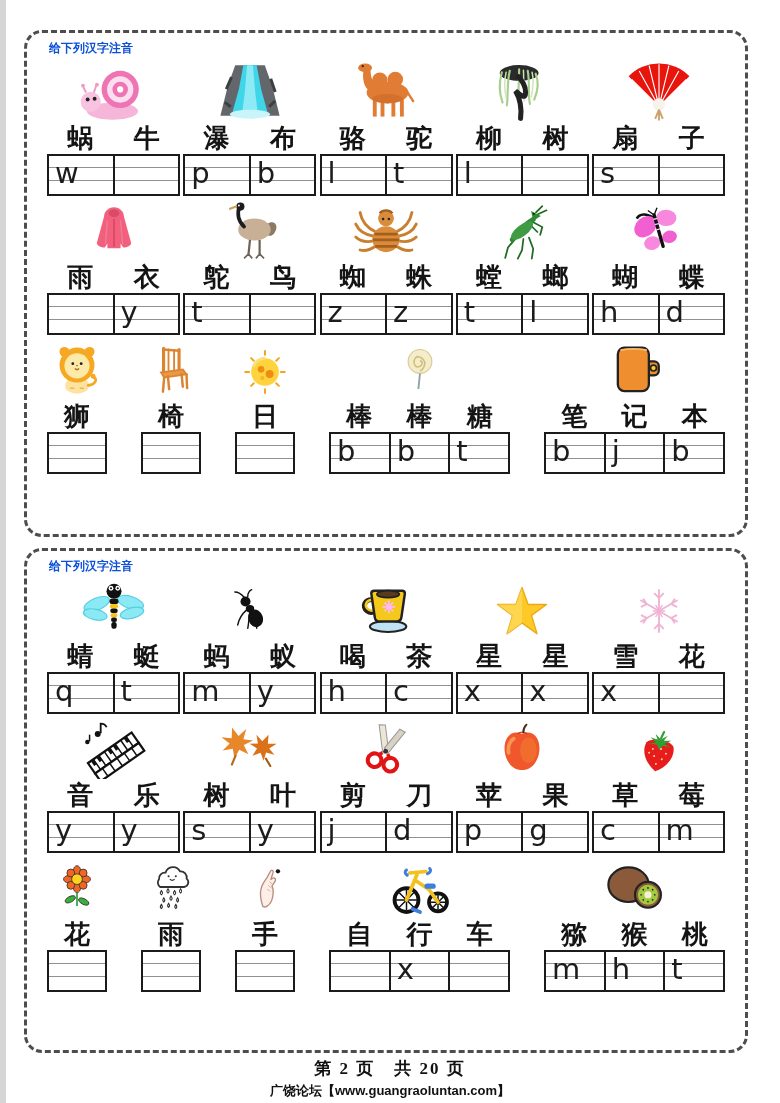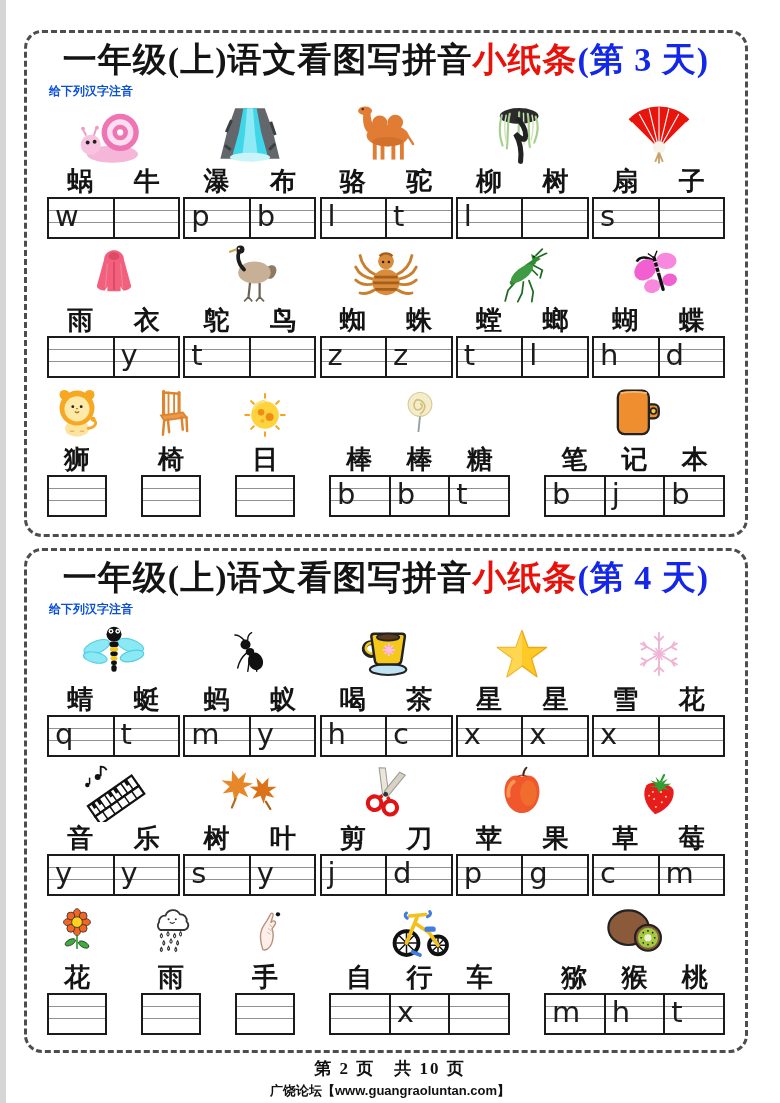--- a/index.html
+++ b/index.html
@@ -34,23 +34,20 @@
   .footer .pg{font-size:17px;letter-spacing:2px;font-weight:bold;font-family:"Liberation Serif",serif;}
   .footer .site{font-size:13px;font-weight:bold;margin-top:2px;}
 </style>
 </head>
 <body>
 
 <div class="page">
   <div class="scan-edge"></div>
 
   <div class="card c1">
-    <div class="title">
-      <span class="t-black">一年级(上)语文看图写拼音</span><span class="t-red">小纸条</span><span class="t-blue">(第 3 天)</span>
-    </div>
     <div class="subtitle">给下列汉字注音</div>
     <div class="rows">
         <div class="row">
           <div class="unit" style="width: 133px;">
             <div class="uimg">
               <svg viewBox="0 0 100 80" width="78" height="62">
                 <ellipse cx="48" cy="66" rx="33" ry="11" fill="#f6b6d9"></ellipse>
                 <circle cx="20" cy="54" r="13" fill="#f8c3e0"></circle>
                 <path d="M14,42 L10,34 M24,42 L27,33" stroke="#f09ac8" stroke-width="2.5"></path>
                 <circle cx="10" cy="33" r="2.5" fill="#f09ac8"></circle>
@@ -508,23 +505,20 @@
                 <i class="ln l2"></i>
                 <span class="letter">b</span>
               </div>
             </div>
           </div>
         </div>
       </div>
   </div>
 
   <div class="card c2">
-    <div class="title">
-      <span class="t-black">一年级(上)语文看图写拼音</span><span class="t-red">小纸条</span><span class="t-blue">(第 4 天)</span>
-    </div>
     <div class="subtitle">给下列汉字注音</div>
     <div class="rows">
         <div class="row">
           <div class="unit" style="width: 133px;">
             <div class="uimg">
               <svg viewBox="0 0 100 80" width="76" height="60">
                 <g fill="#8ae9f5" stroke="#56cede" stroke-width="1.5">
                   <ellipse cx="27" cy="32" rx="18" ry="8" transform="rotate(-22 27 32)"></ellipse>
                   <ellipse cx="25" cy="46" rx="16" ry="7" transform="rotate(12 25 46)"></ellipse>
                   <ellipse cx="72" cy="30" rx="18" ry="8" transform="rotate(18 72 30)"></ellipse>
@@ -993,16 +987,16 @@
                 <i class="ln l2"></i>
                 <span class="letter">t</span>
               </div>
             </div>
           </div>
         </div>
       </div>
   </div>
 
   <div class="footer">
-    <div class="pg">第 2 页　共 10 页</div>
+    <div class="pg">第 2 页　共 20 页</div>
     <div class="site">广饶论坛【www.guangraoluntan.com】</div>
   </div>
 </div>
 
 </body></html>

